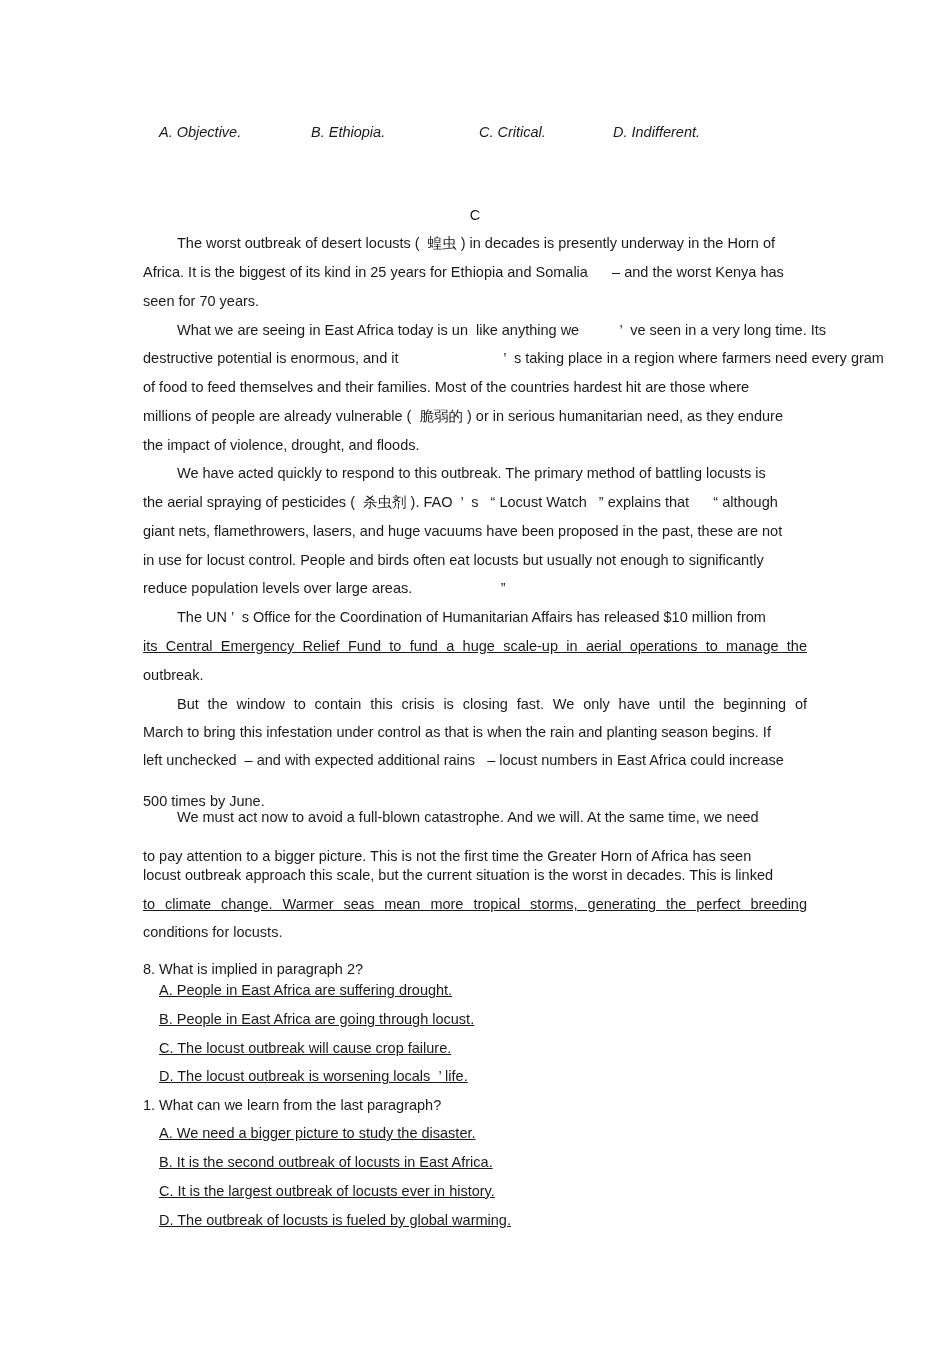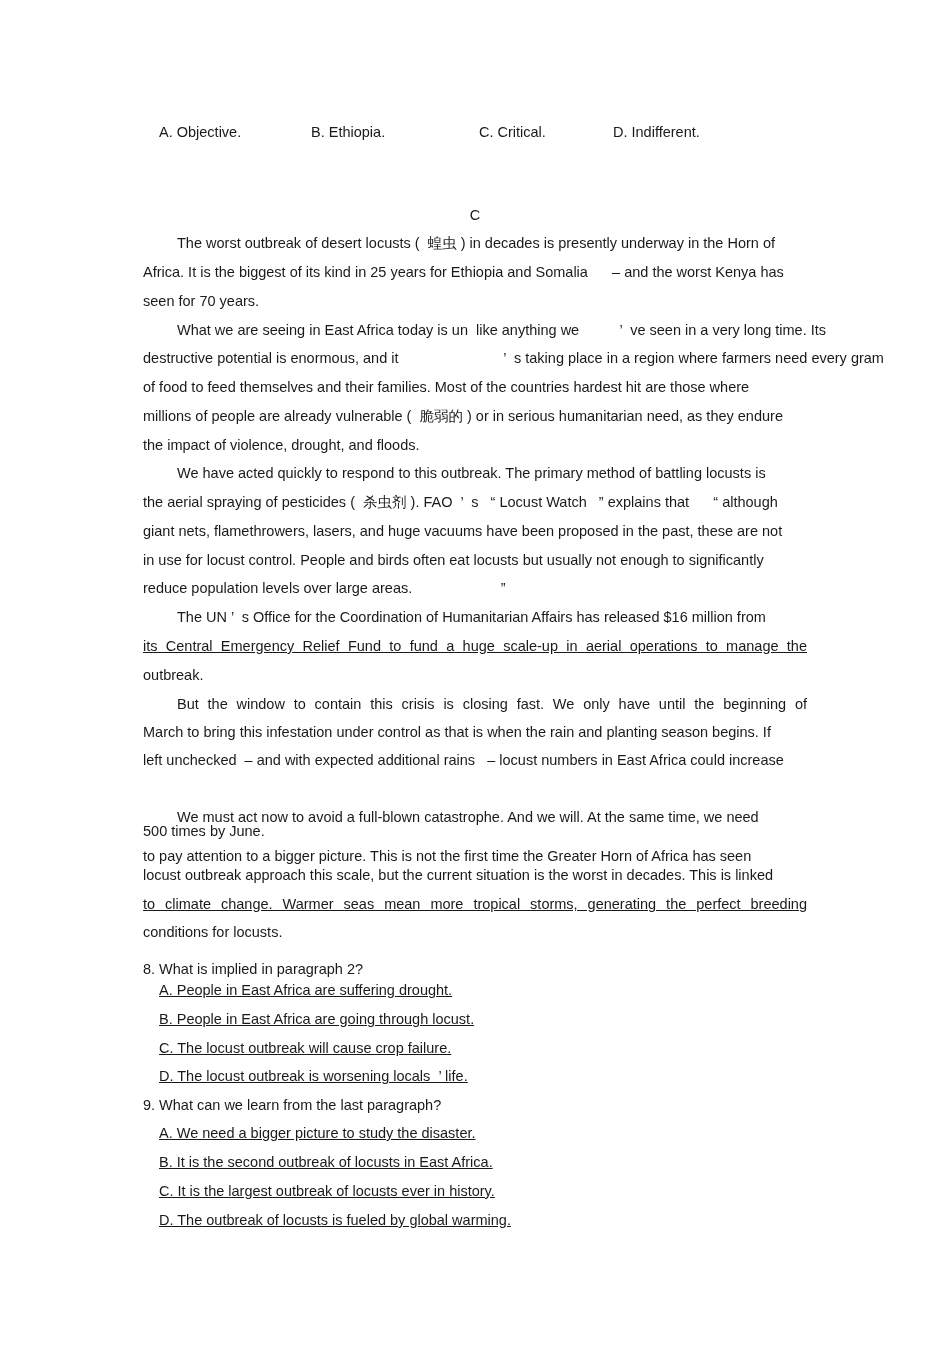--- a/index.html
+++ b/index.html
@@ -2,21 +2,21 @@
 <html><head>
   <meta charset="utf-8">
   <style>
     html, body { margin: 0; padding: 0; background: #ffffff; }
     body {
       width: 950px; height: 1345px; position: relative; overflow: hidden;
       font-family: "Liberation Sans", "DejaVu Sans", sans-serif;
       color: #1a1a1a; font-size: 14.5px;
     }
     .line { position: absolute; left: 143px; white-space: pre; line-height: 18px; }
-    .opt-row { position: absolute; top: 124px; white-space: pre; }
+    .opt-row { position: absolute; top: 124px; white-space: pre; font-style: italic; }
     .ind { left: 177px; }
     .sub { left: 159px; text-decoration: underline; }
     .center { left: 0; width: 950px; text-align: center; }
     .just { text-align: justify; text-align-last: justify; width: 664px; text-decoration: underline; }
     .just-ind { text-align: justify; text-align-last: justify; width: 630px; }
   </style>
 </head>
 <body>
 
 <span class="opt-row" style="left:159px">A. Objective.</span>
@@ -33,41 +33,41 @@
   <div class="line ind" style="top:321px">What we are seeing in East Africa today is un  like anything we          ’  ve seen in a very long time. Its</div>
   <div class="line" style="top:349px">destructive potential is enormous, and it                          ’  s taking place in a region where farmers need every gram</div>
   <div class="line" style="top:378px">of food to feed themselves and their families. Most of the countries hardest hit are those where</div>
   <div class="line" style="top:407px">millions of people are already vulnerable (  脆弱的 ) or in serious humanitarian need, as they endure</div>
   <div class="line" style="top:436px">the impact of violence, drought, and floods.</div>
   <div class="line ind" style="top:464px">We have acted quickly to respond to this outbreak. The primary method of battling locusts is</div>
   <div class="line" style="top:493px">the aerial spraying of pesticides (  杀虫剂 ). FAO  ’  s   “ Locust Watch   ” explains that      “ although</div>
   <div class="line" style="top:522px">giant nets, flamethrowers, lasers, and huge vacuums have been proposed in the past, these are not</div>
   <div class="line" style="top:551px">in use for locust control. People and birds often eat locusts but usually not enough to significantly</div>
   <div class="line" style="top:579px">reduce population levels over large areas.                      ”</div>
-  <div class="line ind" style="top:608px">The UN ’  s Office for the Coordination of Humanitarian Affairs has released $16 million from</div>
+  <div class="line ind" style="top:608px">The UN ’  s Office for the Coordination of Humanitarian Affairs has released $10 million from</div>
   <div class="line just" style="top:637px; white-space:normal">its Central Emergency Relief Fund to fund a huge scale-up in aerial operations to manage the</div>
   <div class="line" style="top:666px">outbreak.</div>
   <div class="line ind just-ind" style="top:695px; white-space:normal">But the window to contain this crisis is closing fast. We only have until the beginning of</div>
   <div class="line" style="top:723px">March to bring this infestation under control as that is when the rain and planting season begins. If</div>
   <div class="line" style="top:751px">left unchecked  – and with expected additional rains   – locust numbers in East Africa could increase</div>
-  <div class="line" style="top:822px">500 times by June.</div>
+  <div class="line" style="top:792px">500 times by June.</div>
   <div class="line ind" style="top:808px">We must act now to avoid a full-blown catastrophe. And we will. At the same time, we need</div>
   <div class="line" style="top:847px">to pay attention to a bigger picture. This is not the first time the Greater Horn of Africa has seen</div>
   <div class="line" style="top:866px">locust outbreak approach this scale, but the current situation is the worst in decades. This is linked</div>
   <div class="line just" style="top:895px; white-space:normal">to climate change. Warmer seas mean more tropical storms, generating the perfect breeding</div>
   <div class="line" style="top:923px">conditions for locusts.</div>
 </div>
 
 <div>
   <div class="line" style="top:960px">8. What is implied in paragraph 2?</div>
   <div class="line sub" style="top:981px">A. People in East Africa are suffering drought.</div>
   <div class="line sub" style="top:1010px">B. People in East Africa are going through locust.</div>
   <div class="line sub" style="top:1039px">C. The locust outbreak will cause crop failure.</div>
   <div class="line sub" style="top:1067px">D. The locust outbreak is worsening locals  ’ life.</div>
 </div>
 
 <div>
-  <div class="line" style="top:1096px">9. What can we learn from the last paragraph?</div>
+  <div class="line" style="top:1096px">1. What can we learn from the last paragraph?</div>
   <div class="line sub" style="top:1124px">A. We need a bigger picture to study the disaster.</div>
   <div class="line sub" style="top:1153px">B. It is the second outbreak of locusts in East Africa.</div>
   <div class="line sub" style="top:1182px">C. It is the largest outbreak of locusts ever in history.</div>
   <div class="line sub" style="top:1211px">D. The outbreak of locusts is fueled by global warming.</div>
 </div>
 
 </body></html>

